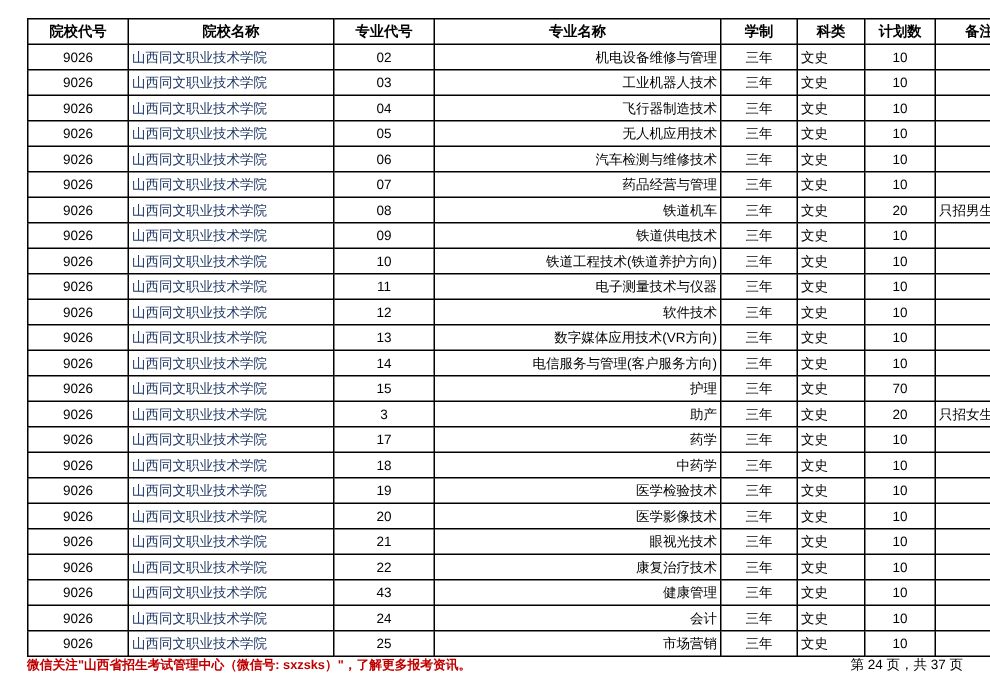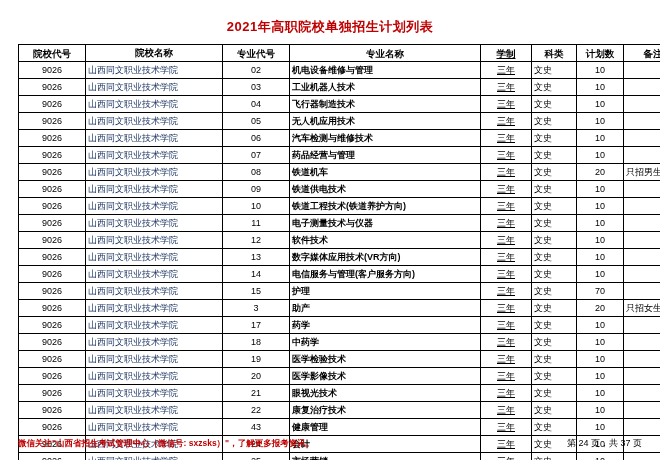--- a/index.html
+++ b/index.html
@@ -46,22 +46,22 @@
   }
   table.plan th {
     font-weight: bold;
     text-align: center;
     font-size: 9.5px;
     margin-top: 33px;
   }
   .c-code     { width: 62px;  text-align: center; }
   .c-school   { width: 132px; text-align: left; padding-left: 3px; color: #1f3864; }
   .c-majcode  { width: 62px;  text-align: center; }
-  .c-major    { width: 186px; text-align: left; padding-left: 4px; font-weight: bold; }
-  .c-len      { width: 46px;  text-align: center; text-decoration: underline; }
+  .c-major    { width: 186px; text-align: right; padding-left: 4px; }
+  .c-len      { width: 46px;  text-align: center; }
   .c-type     { width: 40px;  text-align: left; }
   .c-num      { width: 42px;  text-align: center; }
   .c-note     { width: 54px;  text-align: left; padding-left: 3px; }
   thead th.c-school { text-align: center; color: #000000; font-family: Liberation Mono, monospace; }
 
   .footer {
     position: absolute;
     left: 18px;
     right: 18px;
     bottom: 10px;
@@ -80,21 +80,20 @@
     color: #000000;
     font-size: 9px;
     white-space: nowrap;
   }
 </style>
 </head>
 <body>
 
 <div class="page">
 
-  <div class="doc-title">2021年高职院校单独招生计划列表</div>
 
   <table class="plan">
     <thead>
       <tr>
         <th class="c-code">院校代号</th>
         <th class="c-school">院校名称</th>
         <th class="c-majcode">专业代号</th>
         <th class="c-major">专业名称</th>
         <th class="c-len">学制</th>
         <th class="c-type">科类</th>

